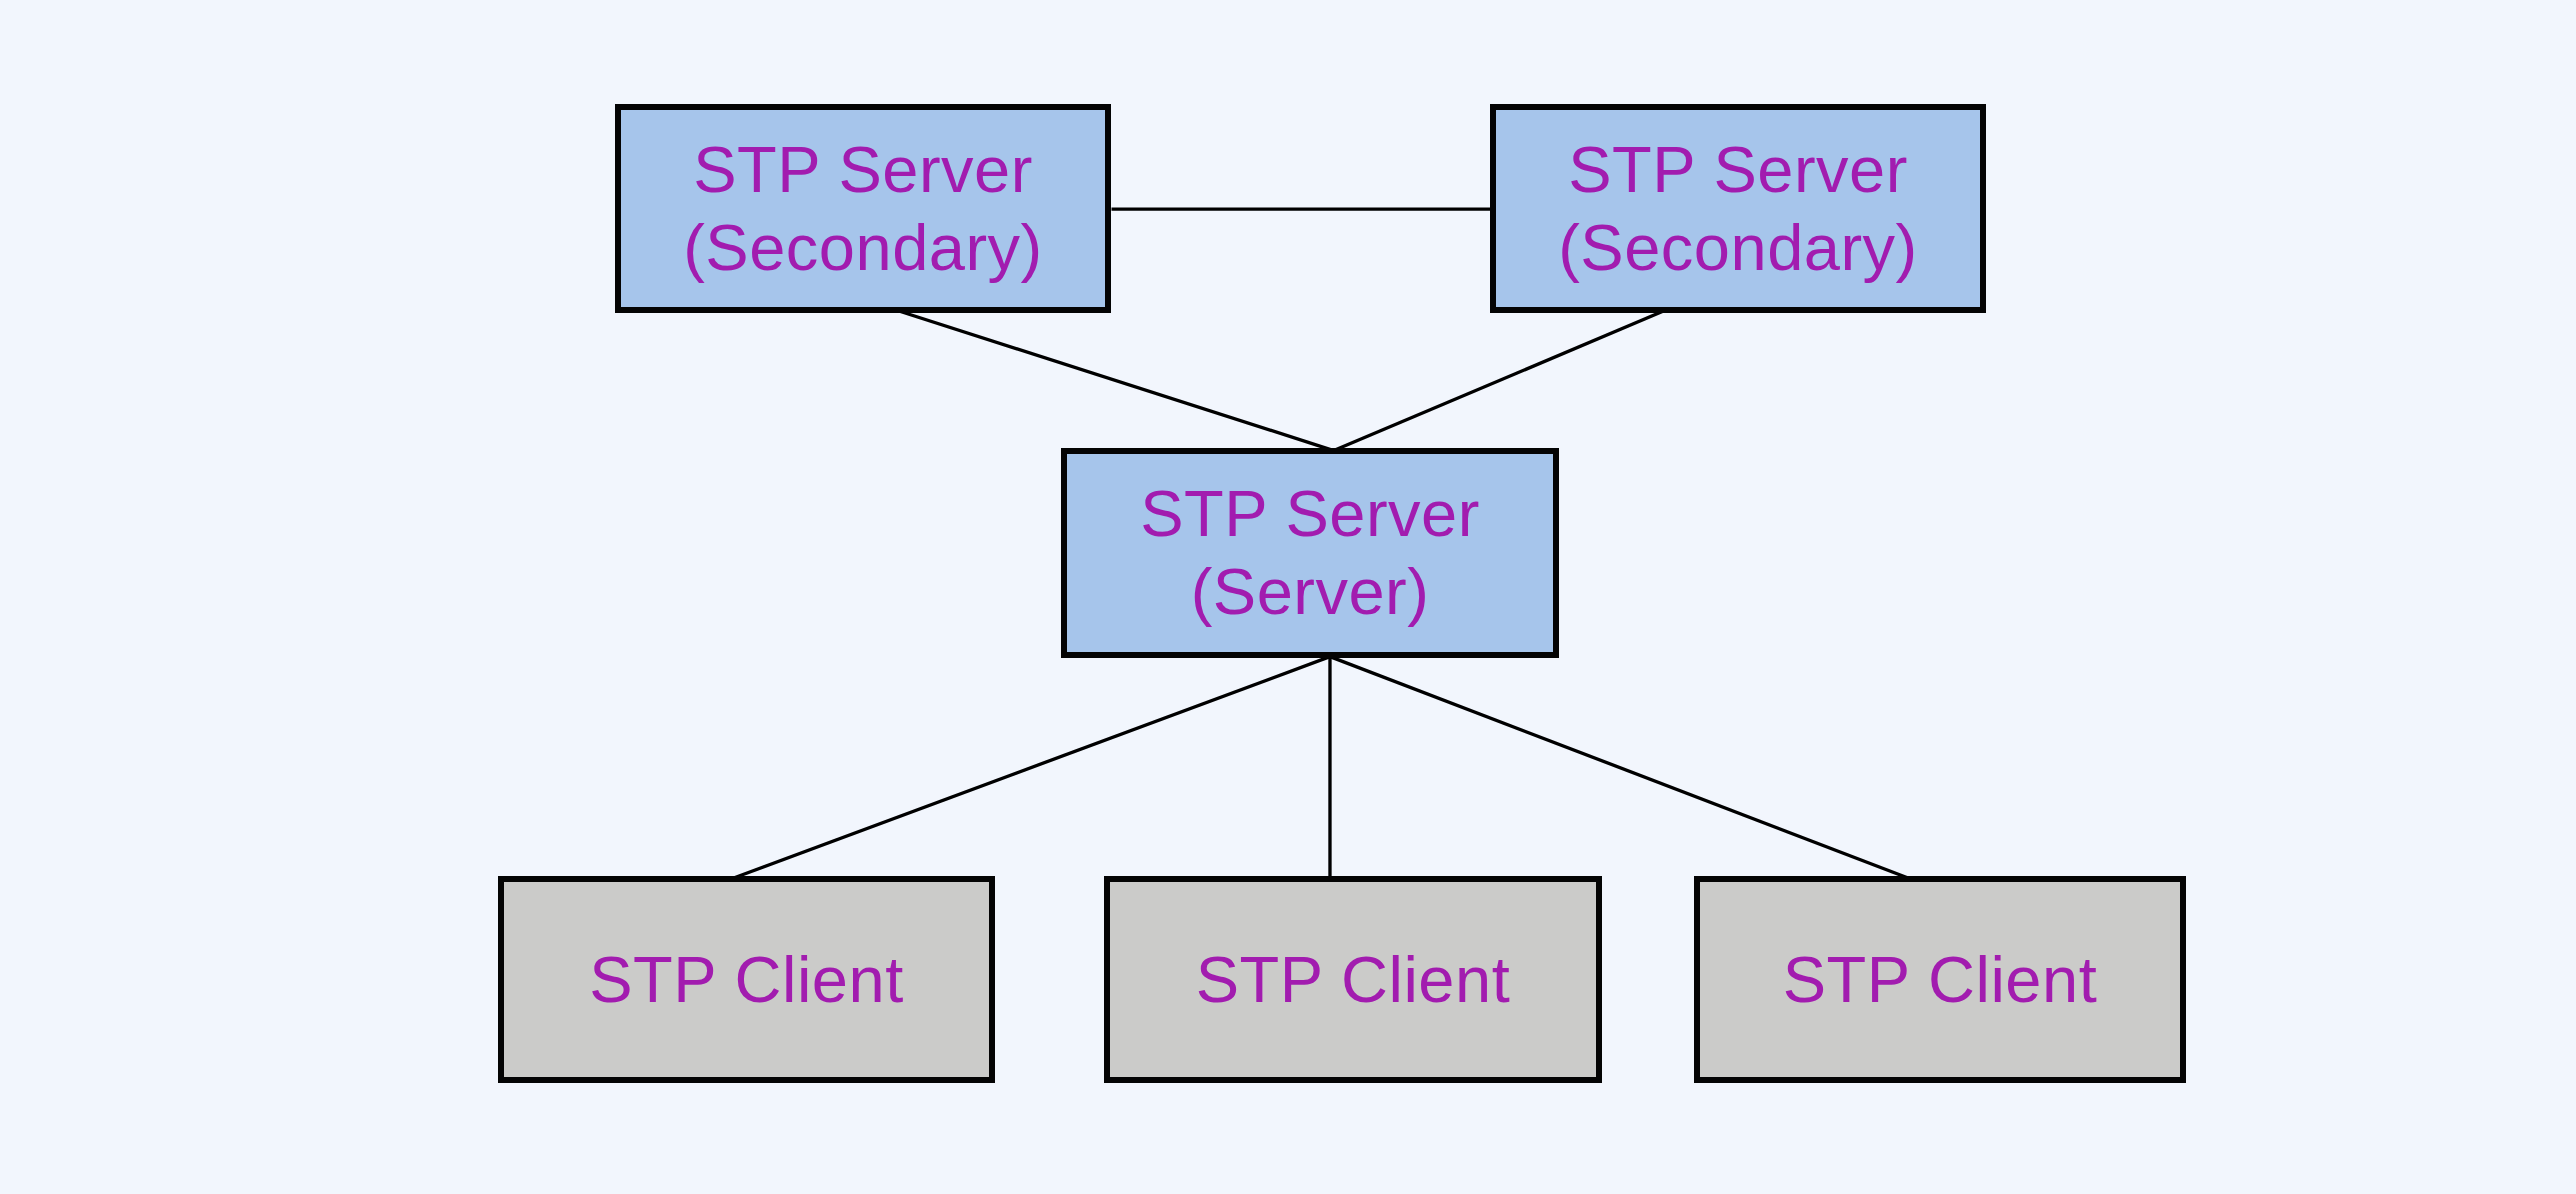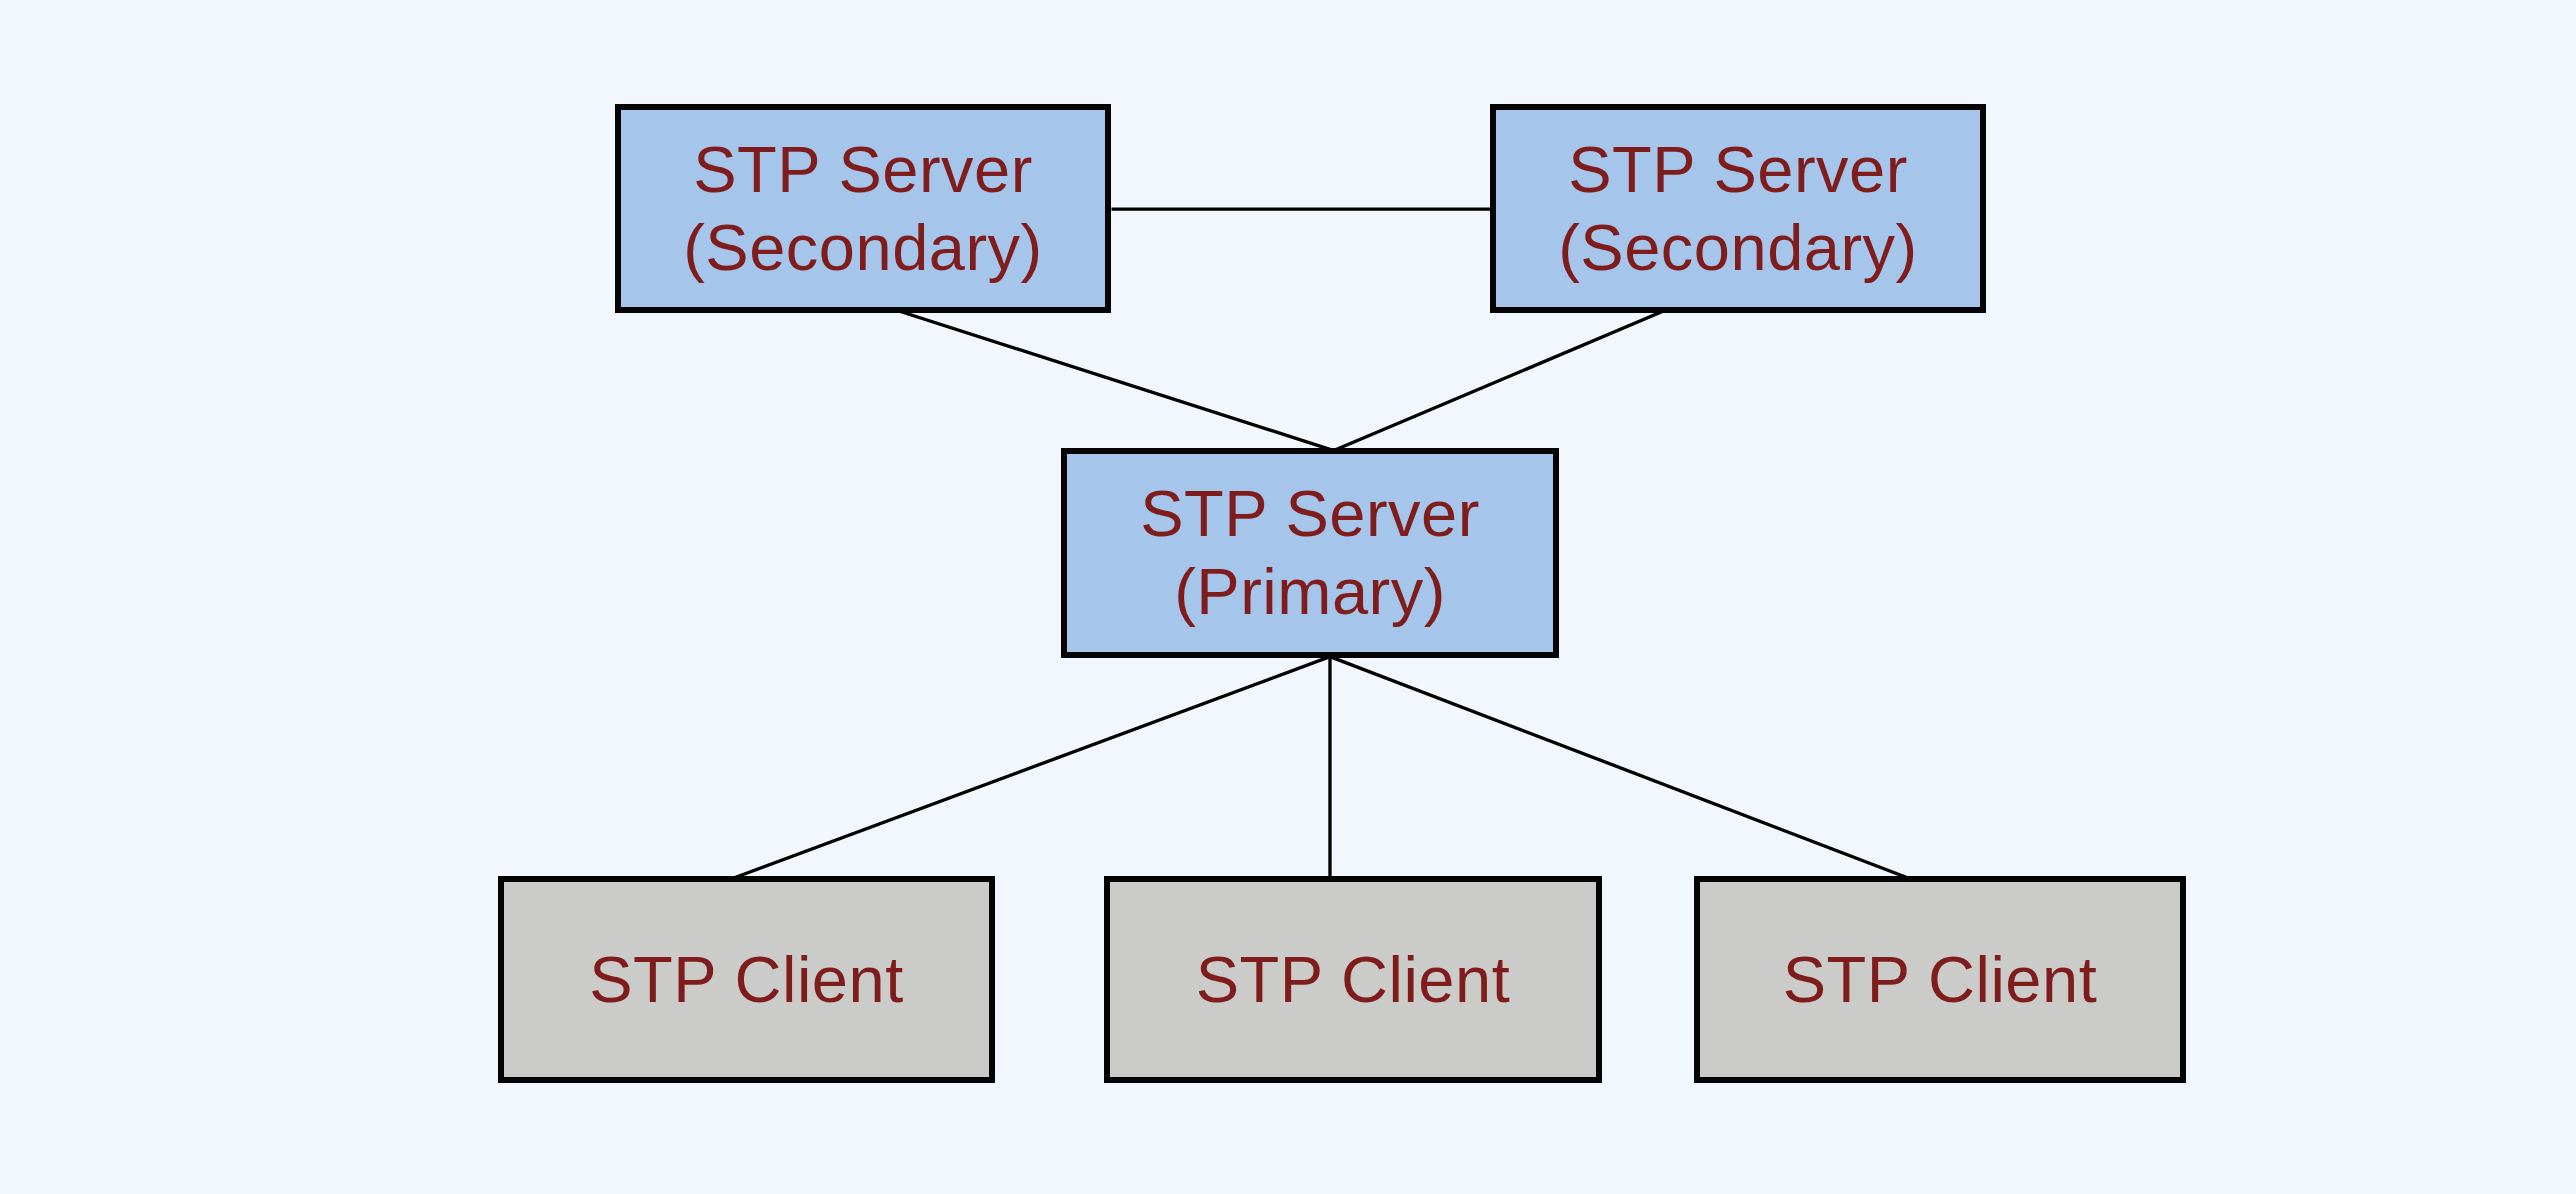--- a/index.html
+++ b/index.html
@@ -29,21 +29,21 @@
     position: absolute;
     box-sizing: border-box;
     border: 6.7px solid var(--border, #040404);
     display: flex;
     flex-direction: column;
     align-items: center;
     justify-content: center;
     text-align: center;
     font-size: 65px;
     line-height: 78px;
-    color: #7f1d1d;
+    color: #a21caf;
     letter-spacing: 0.5px;
   }
   .node.server {
     background: var(--server-fill, #a6c5eb);
   }
   .node.client {
     background: var(--client-fill, #cbcbc9);
     margin-left: 43px;
   }
   .sec-left  { left: 615px;  top: 104px; width: 496px; height: 209px; }
@@ -72,21 +72,21 @@
     <span>(Secondary)</span>
   </div>
 
   <div class="node server sec-right">
     <span>STP Server</span>
     <span>(Secondary)</span>
   </div>
 
   <div class="node server primary">
     <span>STP Server</span>
-    <span>(Primary)</span>
+    <span>(Server)</span>
   </div>
 
   <div class="node client cli-left">
     <span>STP Client</span>
   </div>
 
   <div class="node client cli-mid">
     <span>STP Client</span>
   </div>
 

